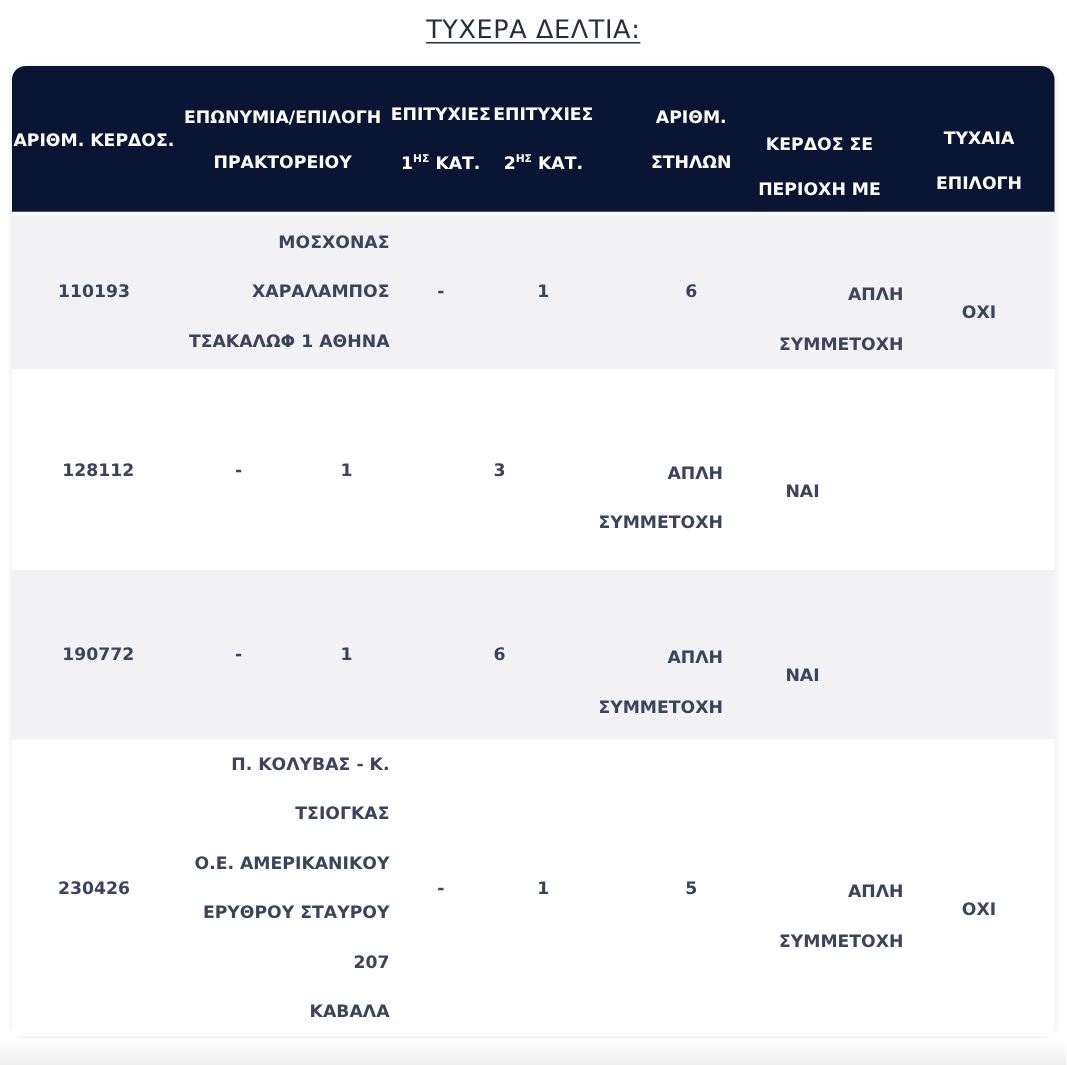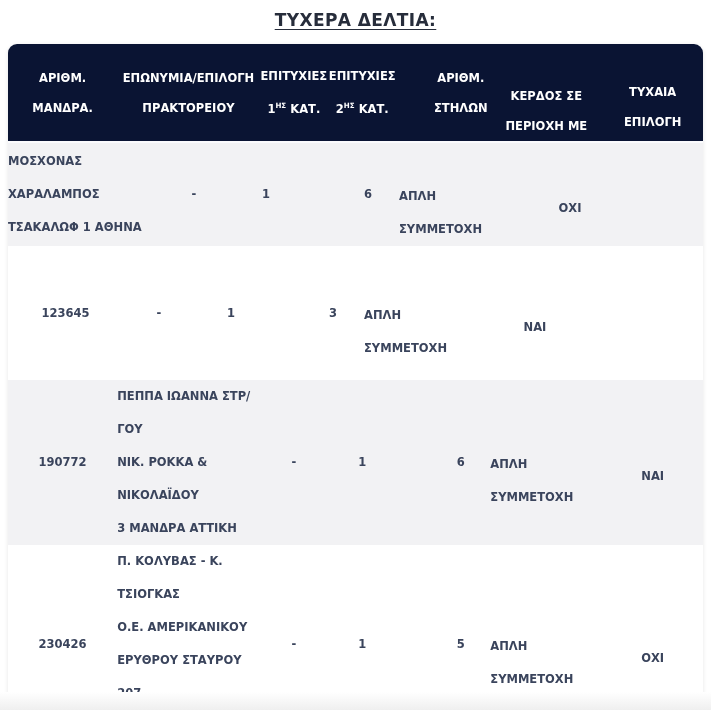--- a/index.html
+++ b/index.html
@@ -11,21 +11,21 @@
     font-family: "DejaVu Sans", "Liberation Sans", sans-serif;
     overflow: hidden;
   }
   .page { position: relative; width: 711px; height: 710px; }
 
   .title {
     margin: 0;
     padding-top: 10px;
     text-align: center;
     font-size: 17px;
-    font-weight: bold;
+    font-weight: normal;
     letter-spacing: 0.4px;
     color: #272d3b;
     text-decoration: underline;
     text-underline-offset: 3px;
   }
 
   .lottery-table {
     position: absolute;
     left: 8px;
     top: 44px;
@@ -75,21 +75,21 @@
   .row:nth-child(1) { min-height: 71px; }
   .row:nth-child(2) { min-height: 134px; }
   .row:nth-child(3) { min-height: 113px; }
   .row:nth-child(4) { min-height: 130px; }
   .row:nth-child(5) { min-height: 117px; border-radius: 0 0 9px 9px; }
 
   .td {
     display: flex;
     align-items: center;
     justify-content: center;
-    text-align: left;
+    text-align: right;
     line-height: 33px;
   }
   sup { font-size: 0.62em; }
 
   .footer-strip {
     position: absolute;
     left: 0;
     bottom: 0;
     width: 711px;
     height: 18px;
@@ -99,63 +99,61 @@
 </head>
 <body>
 
 <div class="page">
 
   <h1 class="title">ΤΥΧΕΡΑ ΔΕΛΤΙΑ:</h1>
 
   <div class="lottery-table">
 
     <div class="thead">
-      <div class="th c1 pre">ΑΡΙΘΜ. ΜΑΝΔΡΑ.</div>
+      <div class="th c1 pre">ΑΡΙΘΜ. ΚΕΡΔΟΣ.</div>
       <div class="th c2 pre">ΕΠΩΝΥΜΙΑ/ΕΠΙΛΟΓΗ
 ΠΡΑΚΤΟΡΕΙΟΥ</div>
       <div class="th c3">
         <span><span>ΕΠΙΤΥΧΙΕΣ</span><br><span>1</span><sup>ΗΣ</sup><span> ΚΑΤ.</span></span>
       </div>
       <div class="th c4">
         <span><span>ΕΠΙΤΥΧΙΕΣ</span><br><span>2</span><sup>ΗΣ</sup><span> ΚΑΤ.</span></span>
       </div>
       <div class="th c5 pre">ΑΡΙΘΜ.
 ΣΤΗΛΩΝ</div>
       <div class="th c6 pre">ΚΕΡΔΟΣ ΣΕ
 ΠΕΡΙΟΧΗ ΜΕ</div>
       <div class="th c7 pre">ΤΥΧΑΙΑ
 ΕΠΙΛΟΓΗ</div>
     </div>
 
     <div class="tbody">
 
       <div class="row">
+        <div class="td c1">110193</div>
         <div class="td c2 pre">ΜΟΣΧΟΝΑΣ ΧΑΡΑΛΑΜΠΟΣ
 ΤΣΑΚΑΛΩΦ 1 ΑΘΗΝΑ</div>
         <div class="td c3">-</div>
         <div class="td c4">1</div>
         <div class="td c5">6</div>
         <div class="td c6">ΑΠΛΗ ΣΥΜΜΕΤΟΧΗ</div>
         <div class="td c7">ΟΧΙ</div>
       </div>
 
       <div class="row">
-        <div class="td c1">123645</div>
+        <div class="td c1">128112</div>
         <div class="td c3">-</div>
         <div class="td c4">1</div>
         <div class="td c5">3</div>
         <div class="td c6">ΑΠΛΗ ΣΥΜΜΕΤΟΧΗ</div>
         <div class="td c7">ΝΑΙ</div>
       </div>
 
       <div class="row">
         <div class="td c1">190772</div>
-        <div class="td c2 pre">ΠΕΠΠΑ ΙΩΑΝΝΑ ΣΤΡ/ΓΟΥ
-ΝΙΚ. ΡΟΚΚΑ &amp; ΝΙΚΟΛΑΪΔΟΥ
-3 ΜΑΝΔΡΑ ΑΤΤΙΚΗ</div>
         <div class="td c3">-</div>
         <div class="td c4">1</div>
         <div class="td c5">6</div>
         <div class="td c6">ΑΠΛΗ ΣΥΜΜΕΤΟΧΗ</div>
         <div class="td c7">ΝΑΙ</div>
       </div>
 
       <div class="row">
         <div class="td c1">230426</div>
         <div class="td c2 pre">Π. ΚΟΛΥΒΑΣ - Κ. ΤΣΙΟΓΚΑΣ

